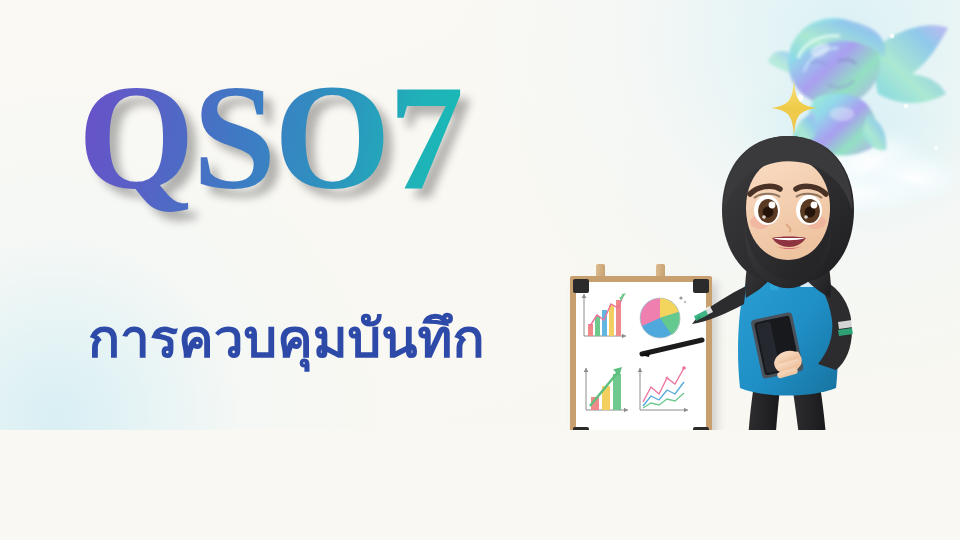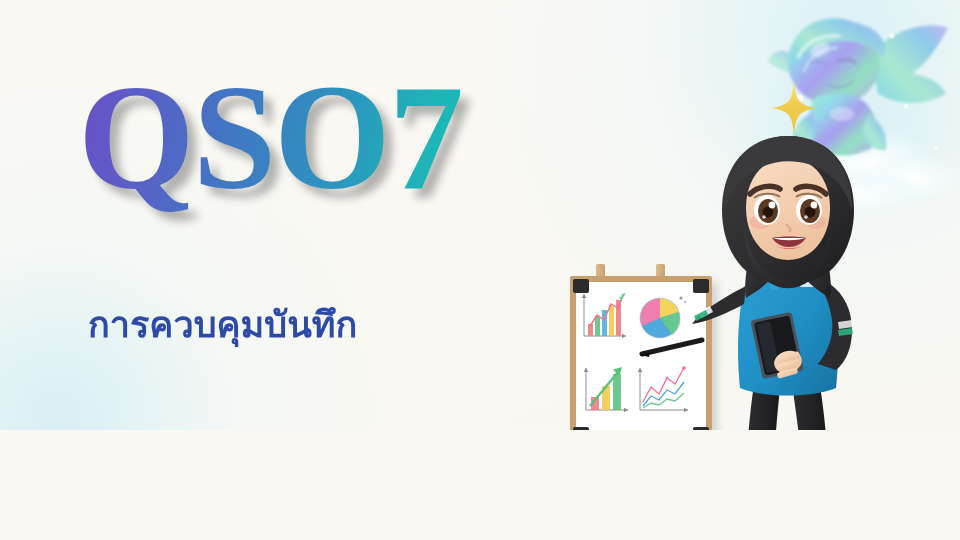--- a/index.html
+++ b/index.html
@@ -25,21 +25,21 @@
     -webkit-background-clip:text;background-clip:text;
     color:transparent;-webkit-text-fill-color:transparent;
     filter:drop-shadow(9px 9px 4px rgba(90,90,92,0.45));
     margin:0;white-space:nowrap;
   }
 
   
   .subtitle{
     position:absolute;left:88px;top:296px;
     font-family:"DejaVu Sans","Liberation Sans",sans-serif;
-    font-size:36px;font-weight:700;color:#2d4aa8;
+    font-size:53px;font-weight:700;color:#2d4aa8;
     letter-spacing:0px;white-space:nowrap;
   }
 
   
   .badge{
     position:absolute;left:92px;top:399px;
     width:224px;height:38px;border-radius:19px;
     background:linear-gradient(90deg,#45cfdc 0%,#32bcd8 22%,#1e93d0 55%,#1159c4 82%,#0f4ec2 100%);
     display:flex;align-items:center;justify-content:center;
     box-shadow:2px 3px 6px rgba(80,80,80,0.22);

